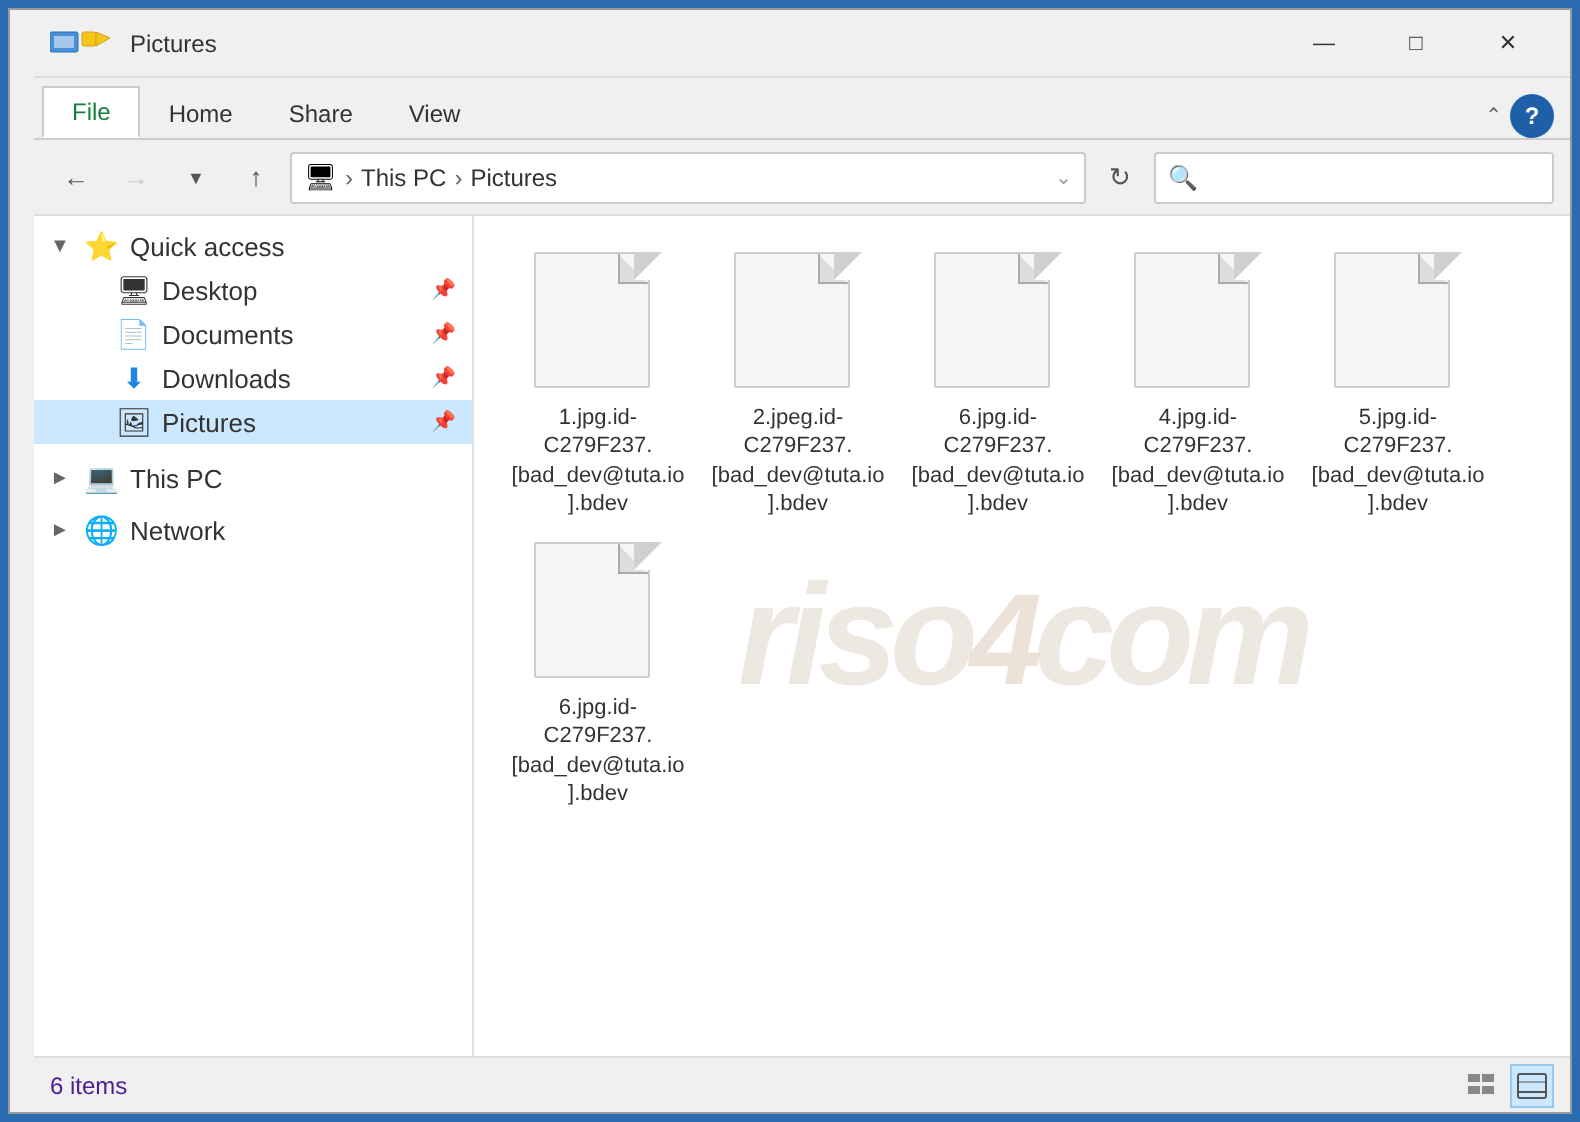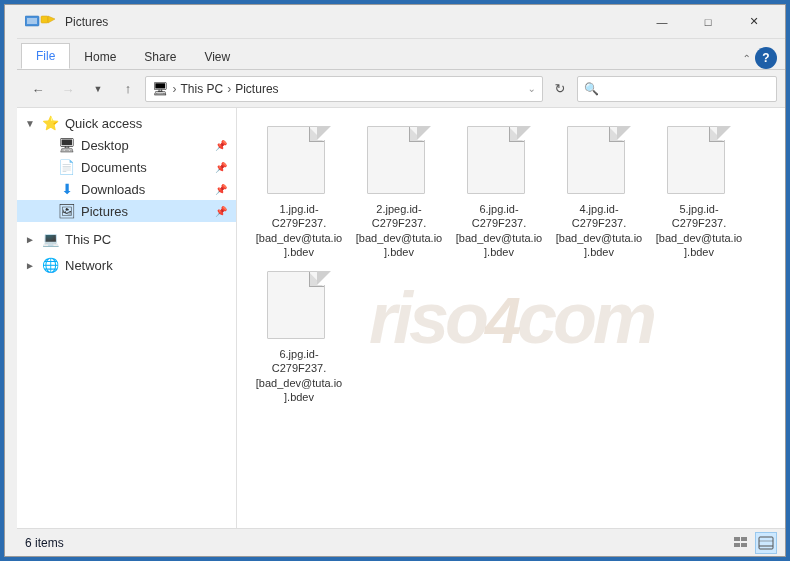--- a/index.html
+++ b/index.html
@@ -10,21 +10,21 @@
     .title-bar { background: #f0f0f0; display: flex; align-items: center; padding: 6px 8px; height: 34px; border-bottom: 1px solid #ddd; }
     .title-bar-icons { display: flex; gap: 4px; margin-right: 8px; }
     .title-text { flex: 1; font-size: 12px; color: #333; }
     .window-controls { display: flex; gap: 0; margin-left: auto; }
     .win-btn { width: 46px; height: 30px; display: flex; align-items: center; justify-content: center; cursor: pointer; font-size: 11px; color: #333; background: transparent; border: none; }
     
     
     .ribbon { background: #f0f0f0; border-bottom: 1px solid #ccc; }
     .ribbon-tabs { display: flex; align-items: flex-end; height: 30px; padding: 0 4px; }
     .ribbon-tab { padding: 5px 14px; font-size: 12px; cursor: pointer; color: #333; }
-    .ribbon-tab.active { background: white; border: 1px solid #ccc; border-bottom: 1px solid white; color: #3b82f6; font-weight: 500; }
+    .ribbon-tab.active { background: white; border: 1px solid #ccc; border-bottom: 1px solid white; color: #15803d; font-weight: 500; }
     .ribbon-extra { margin-left: auto; display: flex; align-items: center; gap: 4px; padding-right: 4px; }
     .ribbon-chevron { font-size: 10px; color: #666; cursor: pointer; }
     .help-btn { width: 22px; height: 22px; border-radius: 50%; background: #1e5fa8; color: white; display: flex; align-items: center; justify-content: center; font-size: 12px; font-weight: bold; cursor: pointer; }
     
     
     .address-bar { display: flex; align-items: center; padding: 4px 8px; gap: 4px; background: #f0f0f0; border-bottom: 1px solid #ddd; height: 38px; }
     .nav-btn { width: 26px; height: 26px; display: flex; align-items: center; justify-content: center; border: 1px solid transparent; border-radius: 2px; cursor: pointer; color: #555; font-size: 13px; }
     .nav-btn.disabled { color: #ccc; cursor: default; }
     .address-path { flex: 1; display: flex; align-items: center; border: 1px solid #ccc; background: white; height: 26px; padding: 0 6px; gap: 4px; font-size: 12px; border-radius: 2px; }
     .path-sep { color: #666; }
@@ -57,21 +57,21 @@
     .file-item { width: 100px; display: flex; flex-direction: column; align-items: center; padding: 6px; cursor: pointer; border-radius: 2px; }
     .file-icon { position: relative; width: 64px; height: 72px; }
     .file-page { width: 58px; height: 68px; background: #f5f5f5; border: 1px solid #ccc; border-radius: 1px; position: relative; }
     .file-page::before { content: ''; position: absolute; top: 0; right: 0; width: 14px; height: 14px; background: #ddd; border-left: 1px solid #ccc; border-bottom: 1px solid #ccc; clip-path: polygon(0 0, 100% 100%, 0 100%); }
     .file-page::after { content: ''; position: absolute; top: 0; right: 0; width: 14px; height: 14px; border-left: 1px solid #aaa; border-bottom: 1px solid #aaa; }
     .file-corner { position: absolute; top: 0; right: 0; width: 0; height: 0; border-style: solid; border-width: 14px 14px 0 0; border-color: #d0d0d0 white transparent transparent; }
     .file-name { font-size: 11px; text-align: center; color: #333; margin-top: 4px; word-break: break-word; line-height: 1.3; }
     
     
     .status-bar { display: flex; align-items: center; justify-content: space-between; padding: 3px 8px; background: #f0f0f0; border-top: 1px solid #ddd; height: 28px; }
-    .status-text { font-size: 12px; color: #0f172a; }
+    .status-text { font-size: 12px; color: #4c1d95; }
     .view-controls { display: flex; gap: 2px; }
     .view-btn { width: 22px; height: 22px; display: flex; align-items: center; justify-content: center; cursor: pointer; border: 1px solid transparent; font-size: 12px; color: #555; }
     .view-btn.active { background: #cce8ff; border-color: #99c8ee; }
   </style>
 </head>
 <body>
 
 <div class="window">
 
   <div class="title-bar">

